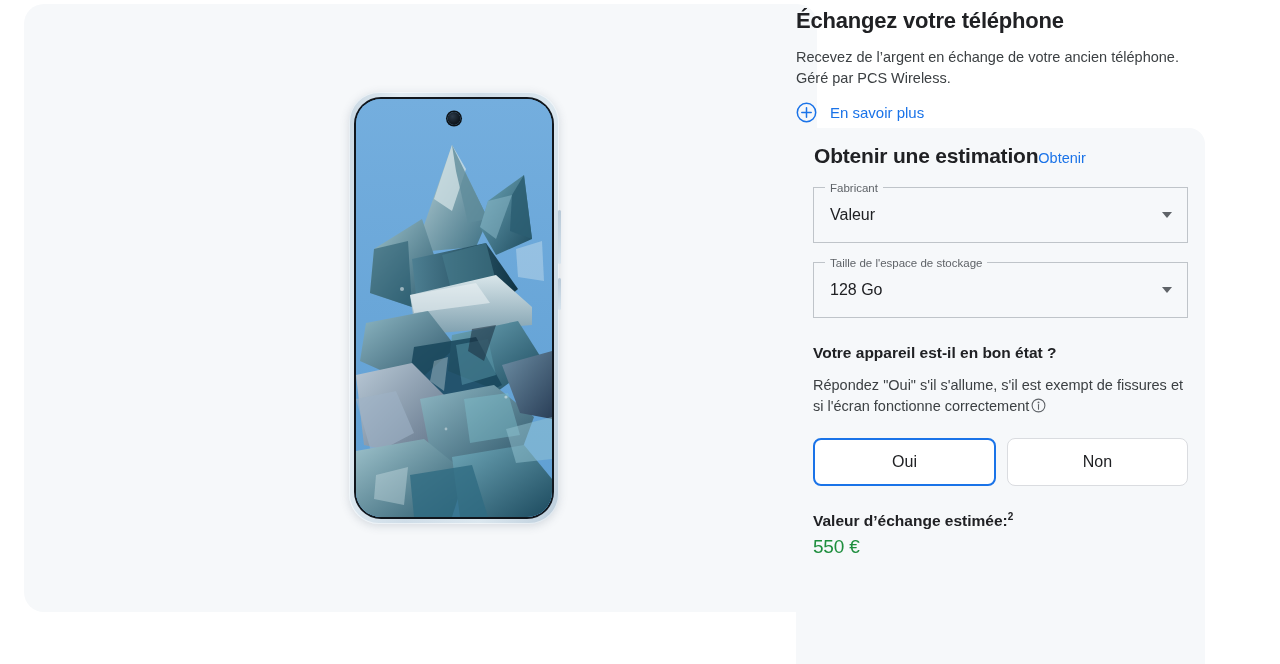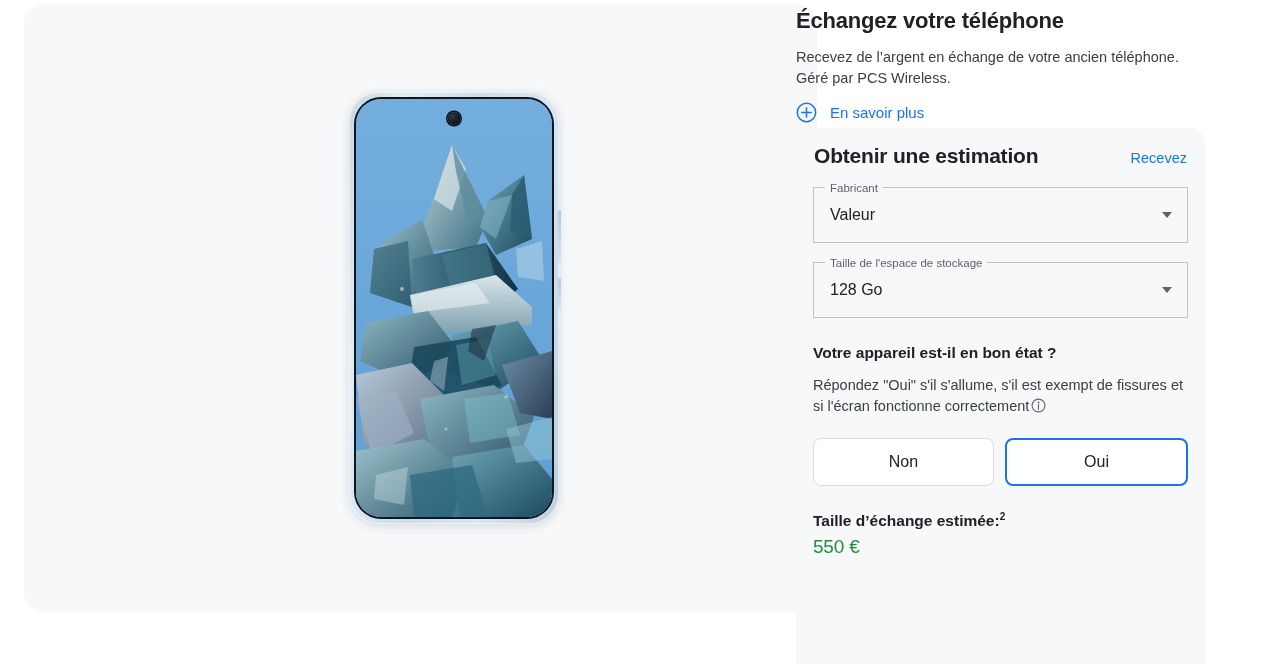--- a/index.html
+++ b/index.html
@@ -83,23 +83,22 @@
 
   
   .estimate-card {
     position: absolute; left: 0; top: 128px;
     width: 409px; min-height: 536px;
     background: #f6f8fa;
     border-radius: 16px 16px 0 0;
     padding: 16px 17px 0 17px;
   }
   .card-head {
-    display: flex; align-items: baseline; justify-content: space-between;
+    display: flex; align-items: baseline; justify-content: flex-start;
     padding: 0 1px;
-    gap: 26px;
   }
   .card-title { font-size: 21px; font-weight: 700; color: #202124; letter-spacing: -.2px; }
   .quit-link { font-size: 14.5px; color: #1a73e8; font-weight: 400; cursor: pointer; }
 
   
   .field {
     position: relative;
     margin-top: 19px;
     height: 56px;
     border: 1px solid #bfc4c9;
@@ -273,21 +272,21 @@
           <path d="M10.5 5.8v9.4M5.8 10.5h9.4" stroke="#1a73e8" stroke-width="1.5" stroke-linecap="round"></path>
         </svg>
       </span>
       <span>En savoir plus</span>
     </div>
 
     <div class="estimate-card">
 
       <div class="card-head">
         <span class="card-title">Obtenir une estimation</span>
-        <span class="quit-link">Recevez</span>
+        <span class="quit-link">Obtenir</span>
       </div>
 
       <div class="field">
         <span class="field-label">Fabricant</span>
         <span class="field-value">Valeur</span>
         <span class="caret"></span>
       </div>
 
 
       <div class="field">
@@ -300,28 +299,28 @@
 
       <div class="condition-hint">
         <span>Répondez "Oui" s'il s'allume, s'il est exempt de fissures et si l'écran fonctionne correctement</span><span class="info-icon"><svg width="15" height="15" viewBox="0 0 15 15" aria-hidden="true">
               <circle cx="7.5" cy="7.5" r="6.4" fill="none" stroke="#5f6368" stroke-width="1.1"></circle>
               <circle cx="7.5" cy="4.4" r=".95" fill="#5f6368"></circle>
               <path d="M7.5 6.6v4.6" stroke="#5f6368" stroke-width="1.1" stroke-linecap="round"></path>
             </svg></span>
       </div>
 
       <div class="choice-row">
+        <div class="choice selected">
+          <span>Oui</span>
+        </div>
         <div class="choice">
           <span>Non</span>
         </div>
-        <div class="choice selected">
-          <span>Oui</span>
-        </div>
       </div>
 
       <div class="value-label">
-        <span>Taille d’échange estimée:</span><sup>2</sup>
+        <span>Valeur d’échange estimée:</span><sup>2</sup>
       </div>
       <div class="value-amount">550 €</div>
 
     </div>
   </div>
 </div>
 
 </body></html>

